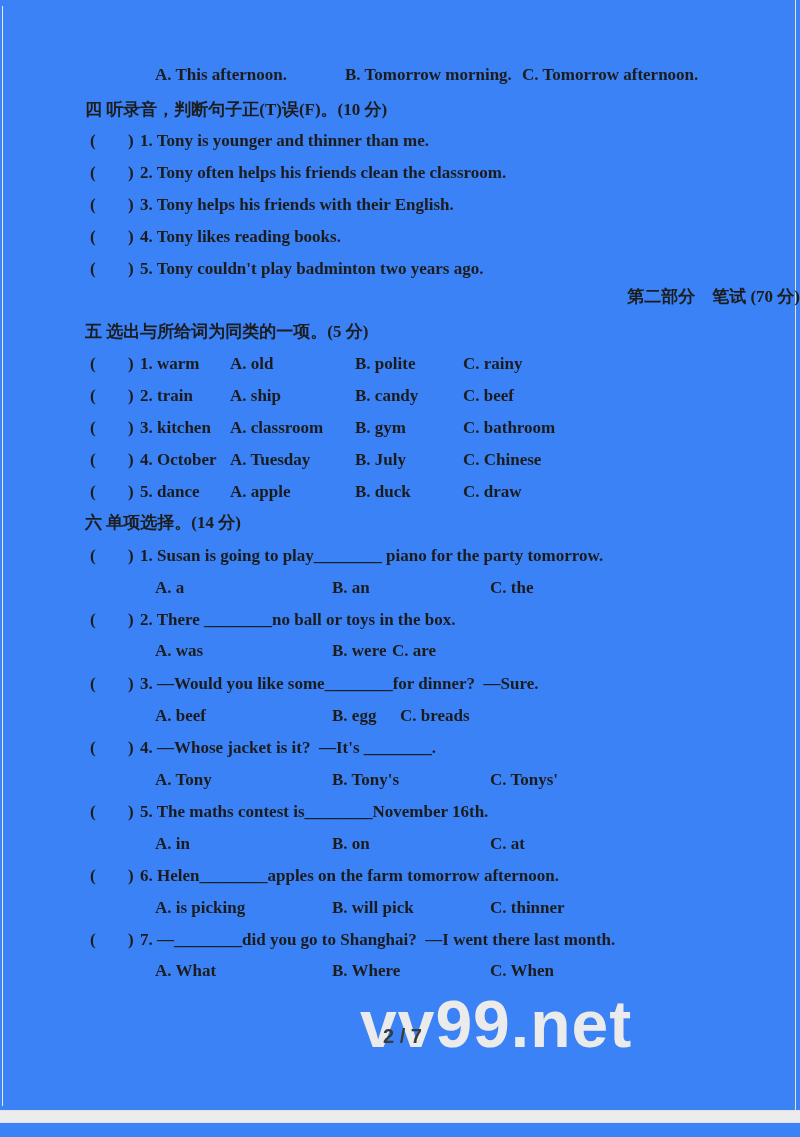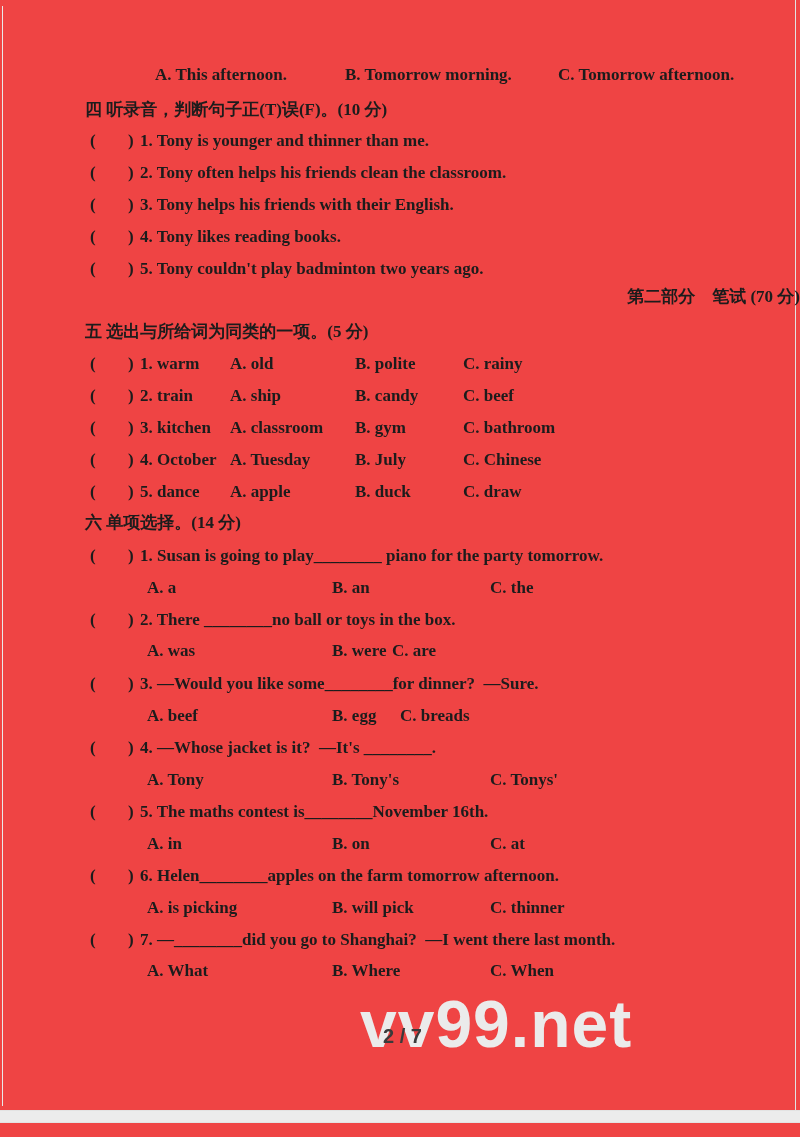--- a/index.html
+++ b/index.html
@@ -1,32 +1,32 @@
 <!DOCTYPE html>
 <html><head>
 <meta charset="utf-8">
 <style>
   html,body{margin:0;padding:0;background:#ffffff;}
   .page{
-    position:relative;width:800px;height:1137px;background:#ef4444;
+    position:relative;width:800px;height:1137px;background:#3b82f6;
     font-family:"Liberation Serif",serif;font-weight:bold;color:#1c1c1c;
     overflow:hidden;
   }
   .row{position:absolute;left:0;width:100%;height:32px;line-height:32px;
        font-size:17px;white-space:pre-wrap;}
   .row span{position:absolute;top:0;white-space:pre-wrap;}
   
   .hdr{left:85px;}
   .po{left:90px;}   
   .pc{left:128px;}  
   .it{left:140px;}  
   .c5a{left:230px;} .c5b{left:355px;} .c5c{left:463px;}   
-  .oa{left:147px;}  .ob{left:332px;}  .oc{left:490px;}    
+  .oa{left:155px;}  .ob{left:332px;}  .oc{left:490px;}    
   .oc2{left:392px;} .oc3{left:400px;}                     
-  .l1a{left:155px;} .l1b{left:345px;} .l1c{left:522px;margin-left:36px;}   
+  .l1a{left:155px;} .l1b{left:345px;} .l1c{left:522px;}   
   .center{position:static;display:block;width:100%;text-align:right;}
   .pagenum{
     position:absolute;left:383px;top:1026px;height:20px;line-height:20px;
     font-family:"Liberation Sans",sans-serif;font-size:20px;font-weight:bold;
     color:#3a3a3a;z-index:3;
   }
   .watermark{
     position:absolute;left:360px;top:982px;height:84px;line-height:84px;
     font-family:"Liberation Sans",sans-serif;font-size:66px;font-weight:bold;
     color:#ebebeb;letter-spacing:1px;z-index:1;white-space:nowrap;

